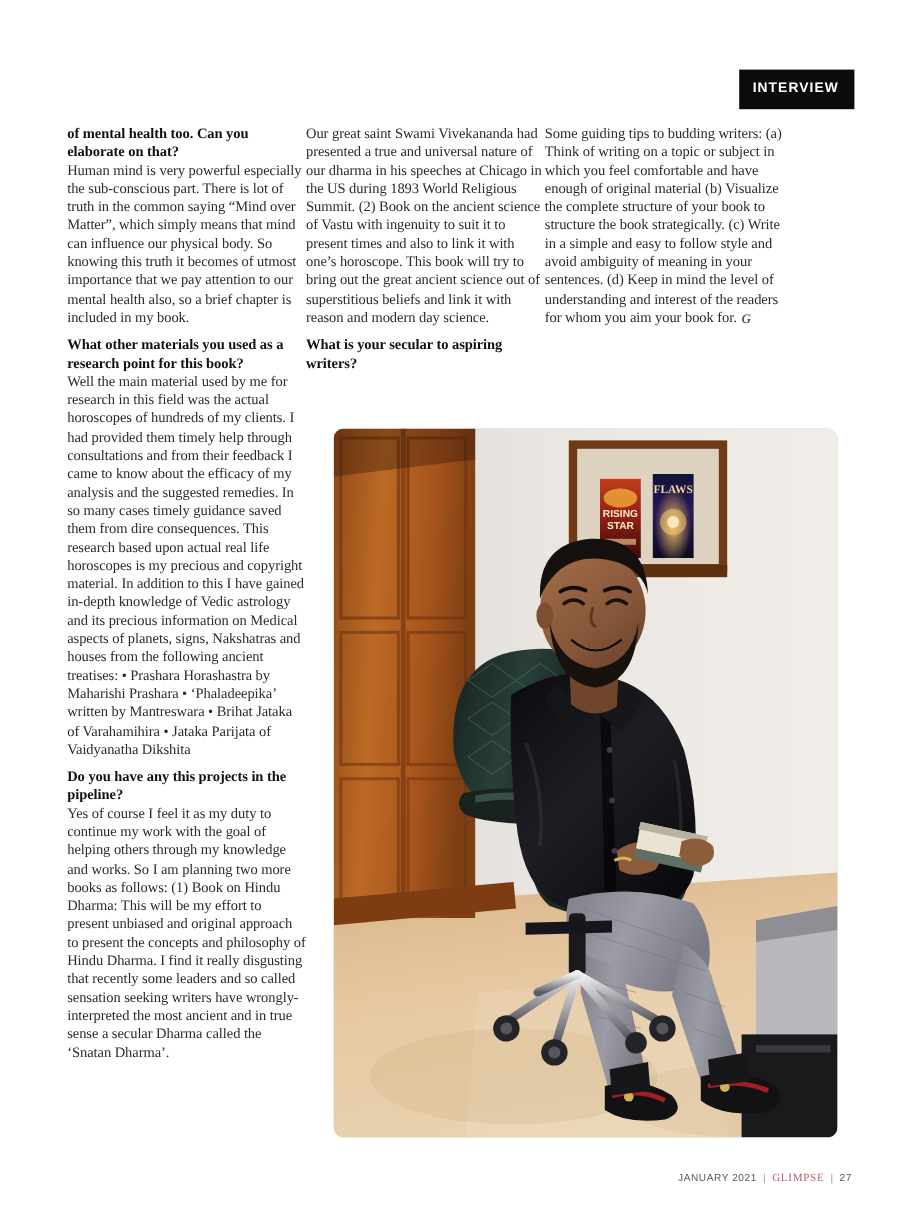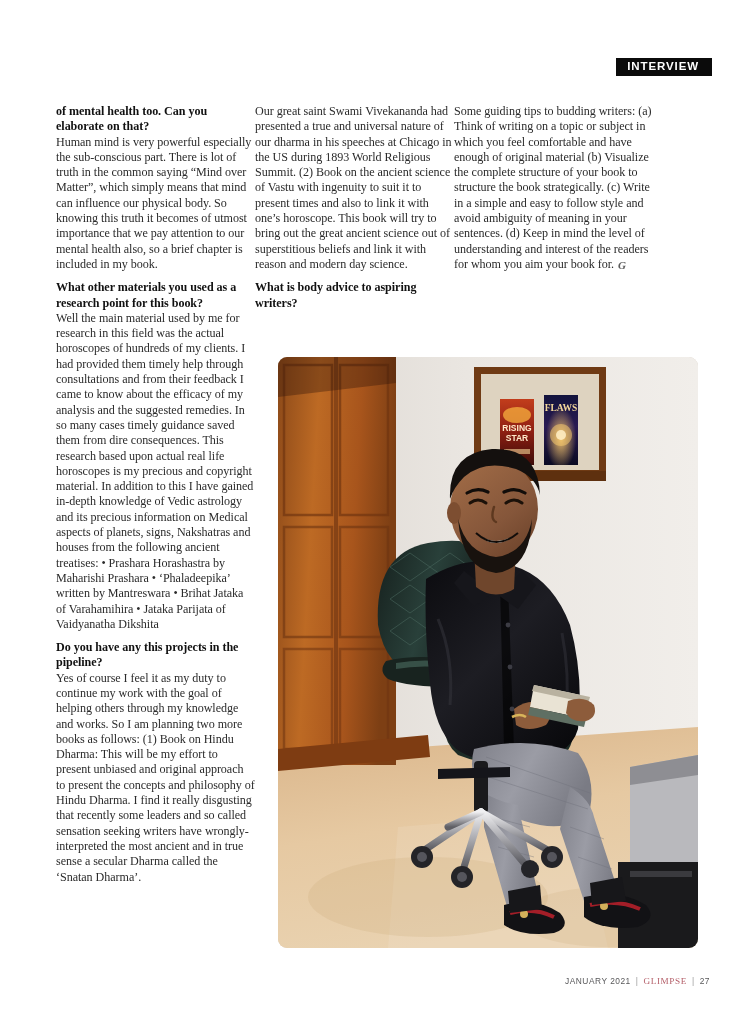--- a/index.html
+++ b/index.html
@@ -19,21 +19,21 @@
     position: absolute;
     inset: 0;
     background: #ffffff;
   }
 
   
   .header-bar {
     position: absolute;
     top: 58px;
     right: 38px;
-    height: 18px;
+    height: 33px;
     background: #0b0b0b;
     padding: 0 13px 0 11px;
     display: flex;
     align-items: center;
   }
   .header-bar .section-label {
     font-family: "Liberation Sans", sans-serif;
     font-weight: bold;
     font-size: 11.5px;
     letter-spacing: 0.9px;
@@ -144,21 +144,21 @@
         <p class="q">Do you have any this projects in the pipeline?</p>
         <p class="a">Yes of course I feel it as my duty to continue my work with the goal of helping others through my knowledge and works. So I am planning two more books as follows: (1) Book on Hindu Dharma: This will be my effort to present unbiased and original approach to present the concepts and philosophy of Hindu Dharma. I find it really disgusting that recently some leaders and so called sensation seeking writers have wrongly-interpreted the most ancient and in true sense a secular Dharma called the ‘Snatan Dharma’.</p>
       </div>
     </div>
 
     <div class="col">
       <div class="block">
         <p class="a">Our great saint Swami Vivekananda had presented a true and universal nature of our dharma in his speeches at Chicago in the US during 1893 World Religious Summit. (2) Book on the ancient science of Vastu with ingenuity to suit it to present times and also to link it with one’s horoscope. This book will try to bring out the great ancient science out of superstitious beliefs and link it with reason and modern day science.</p>
       </div>
       <div class="block">
-        <p class="q">What is body advice to aspiring writers?</p>
+        <p class="q">What is your secular to aspiring writers?</p>
       </div>
     </div>
 
     <div class="col">
       <div class="block">
         <p class="a"><span>Some guiding tips to budding writers: (a) Think of writing on a topic or subject in which you feel comfortable and have enough of original material (b) Visualize the complete structure of your book to structure the book strategically. (c) Write in a simple and easy to follow style and avoid ambiguity of meaning in your sentences. (d) Keep in mind the level of understanding and interest of the readers for whom you aim your book for.</span><span class="endmark">G</span></p>
       </div>
     </div>
 
   </div>

